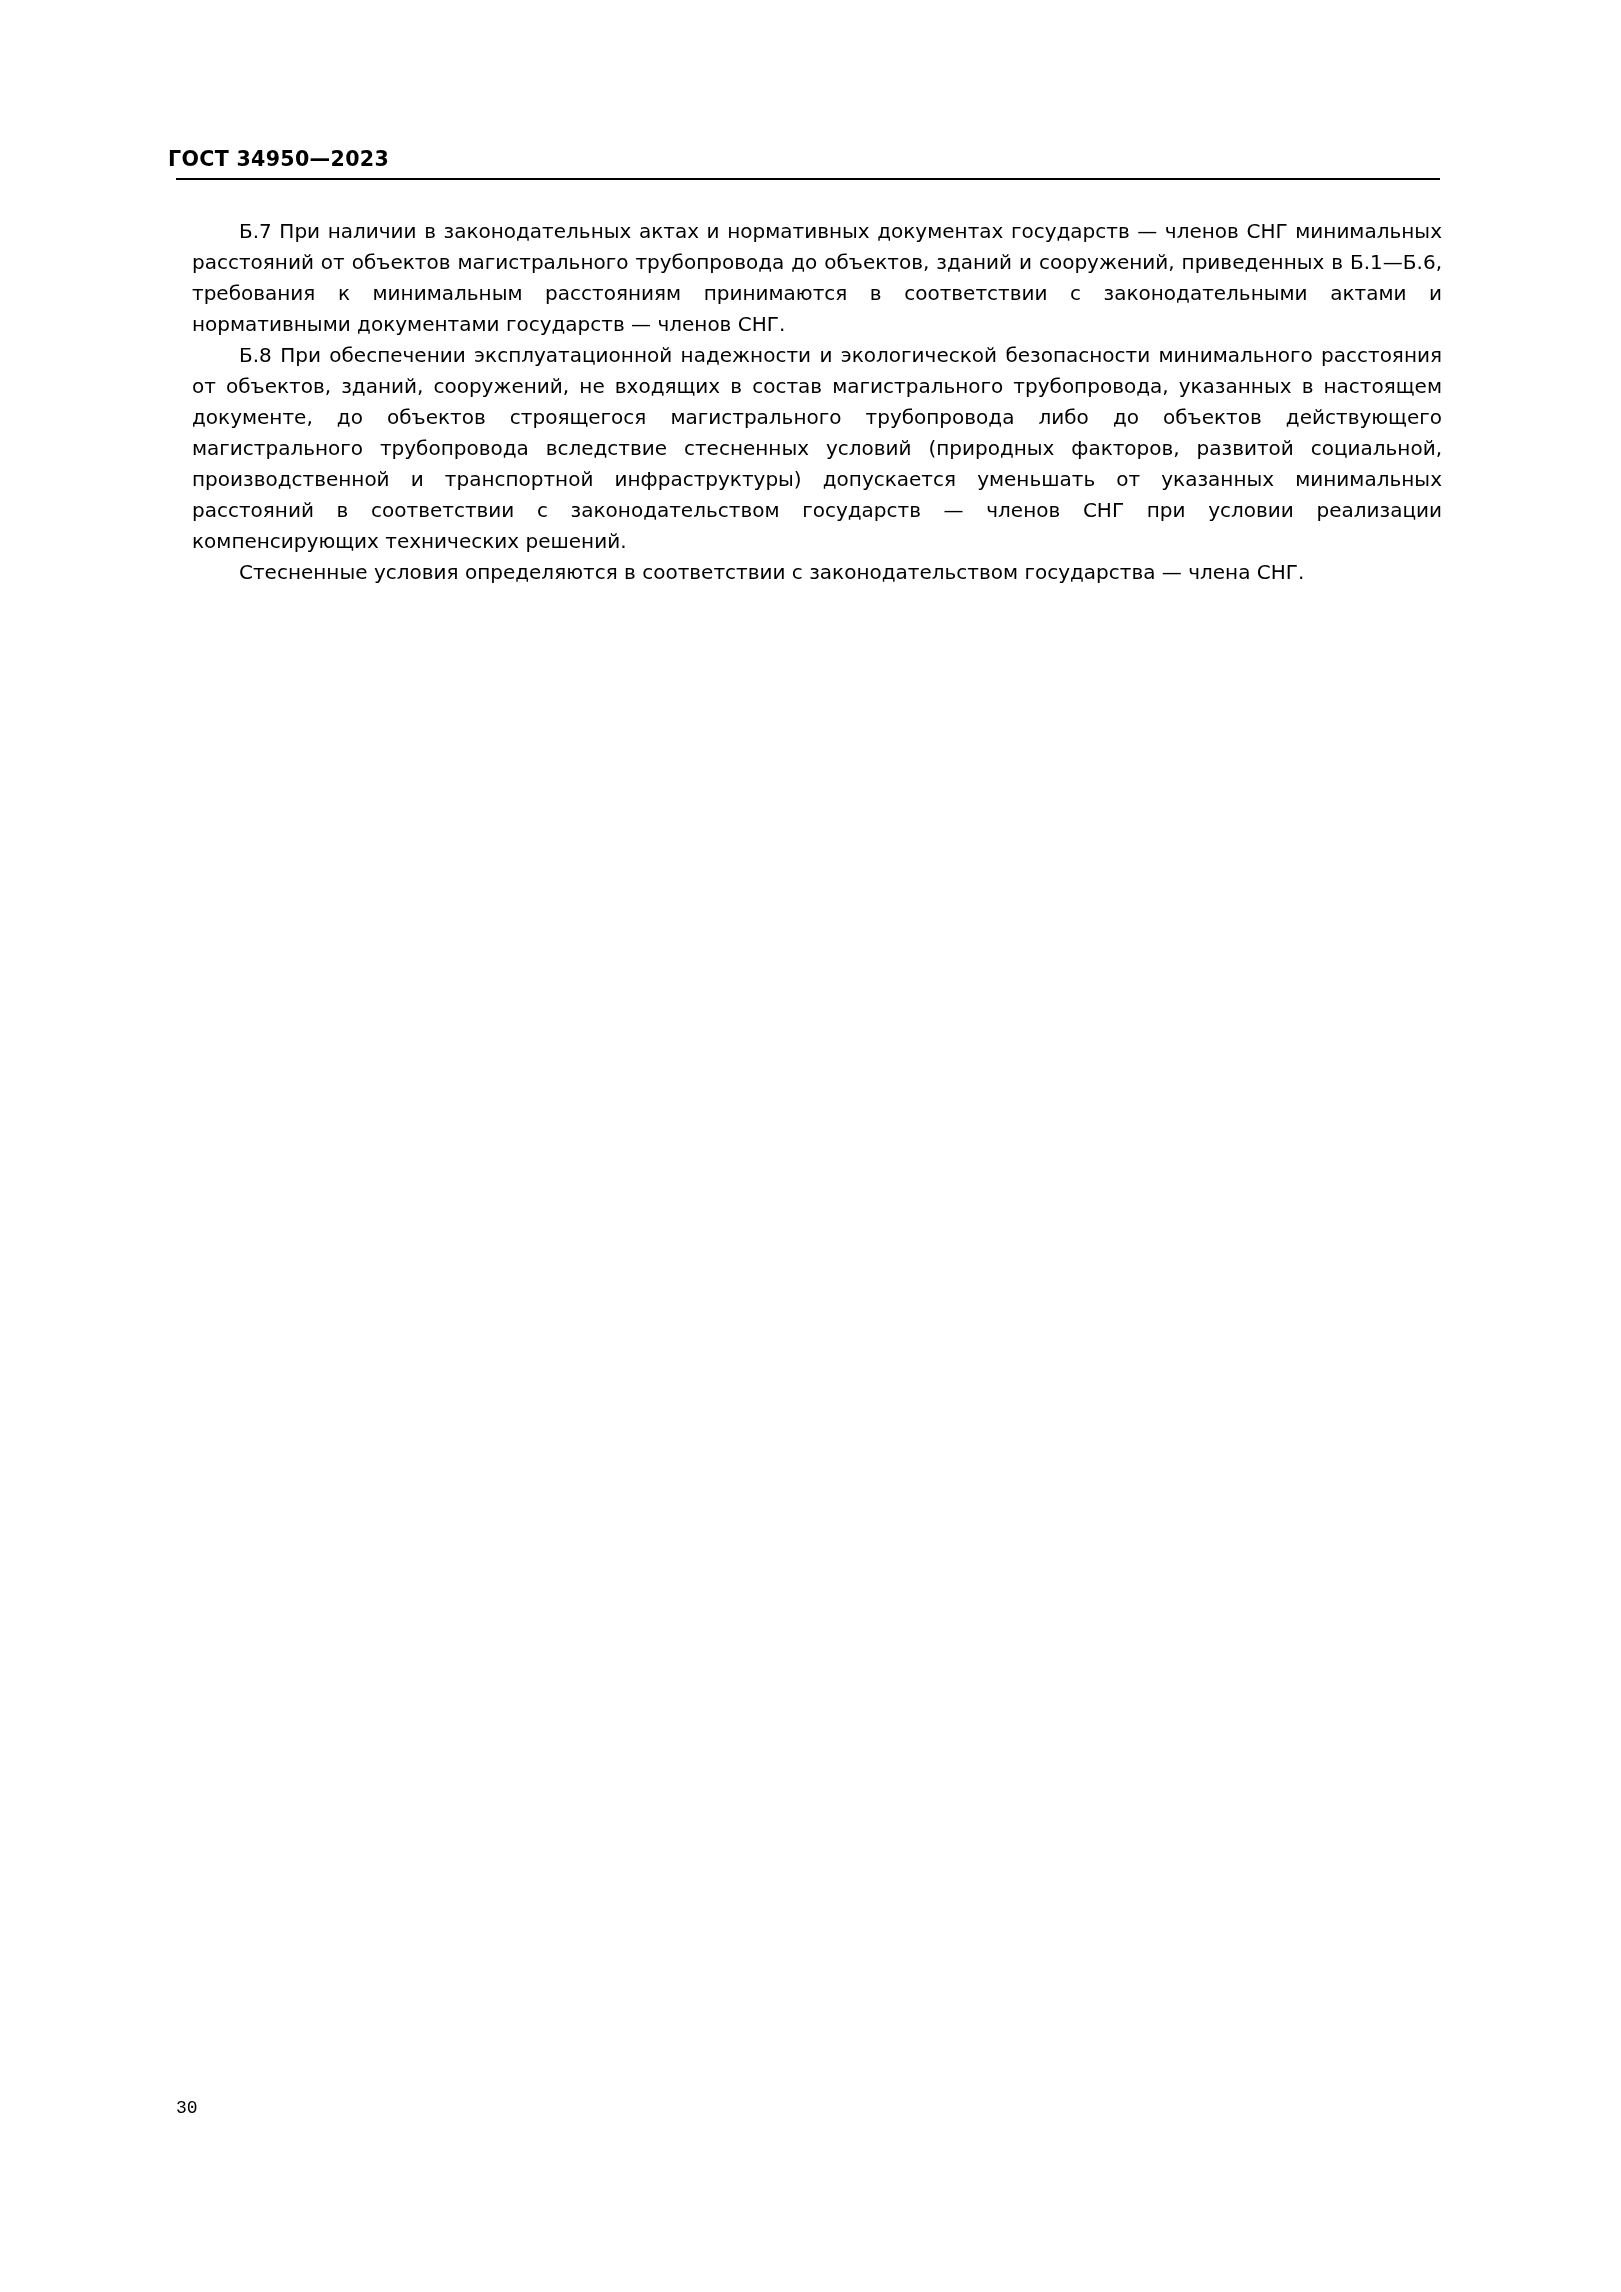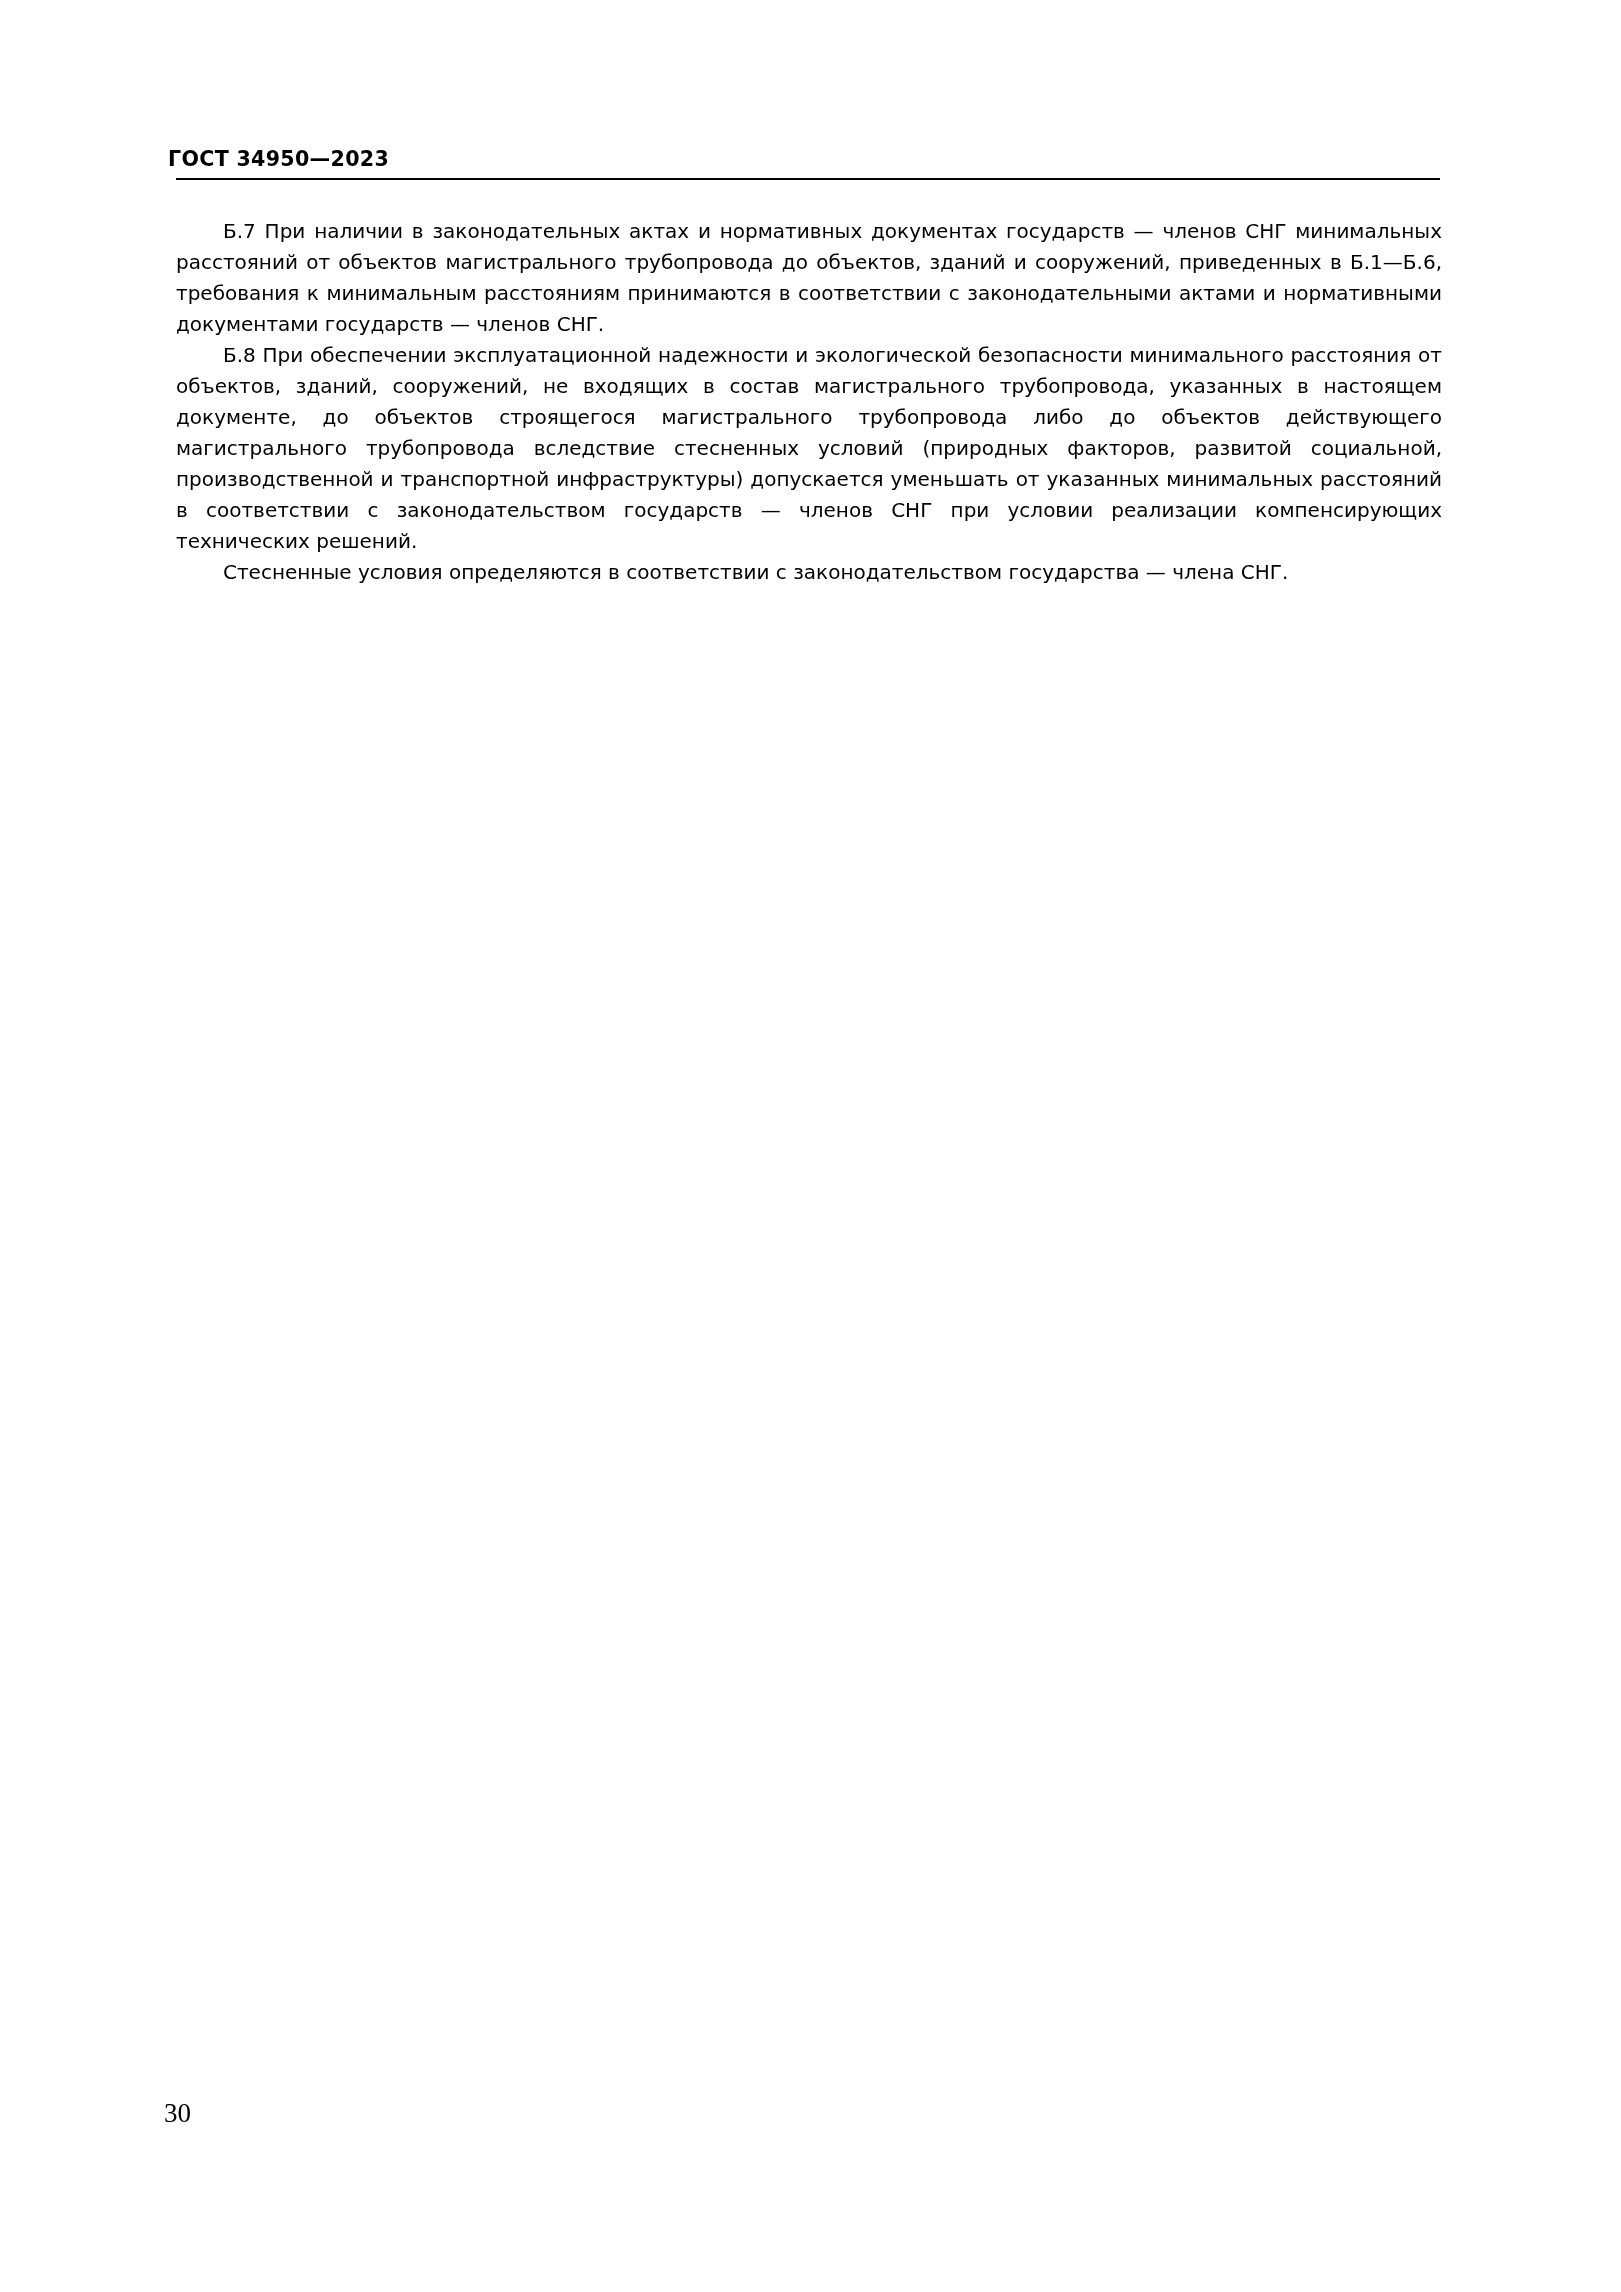--- a/index.html
+++ b/index.html
@@ -38,36 +38,36 @@
     position: absolute;
     top: 216px;
     left: 176px;
     width: 1266px;
     font-size: 20px;
     line-height: 31px;
     text-align: justify;
     text-justify: inter-word;
   }
   .content p {
-    margin: 0 0 0 0;
+    margin: 0 0 0 16px;
     text-indent: 47px;
     text-align: justify;
   }
   .content p:last-child {
     text-align: left;
   }
   .content p.nojust {
     text-align: left;
   }
   .page-number {
     position: absolute;
-    left: 164px;
+    left: 176px;
     top: 2098px;
-    font-size: 27px;
-    font-family: Liberation Serif, serif;
+    font-size: 18px;
+    font-family: Liberation Mono, monospace;
   }
 </style>
 </head>
 <body>
 
 <div class="page">
 
   <div class="header">ГОСТ 34950—2023</div>
 
   <div class="header-rule"></div>

